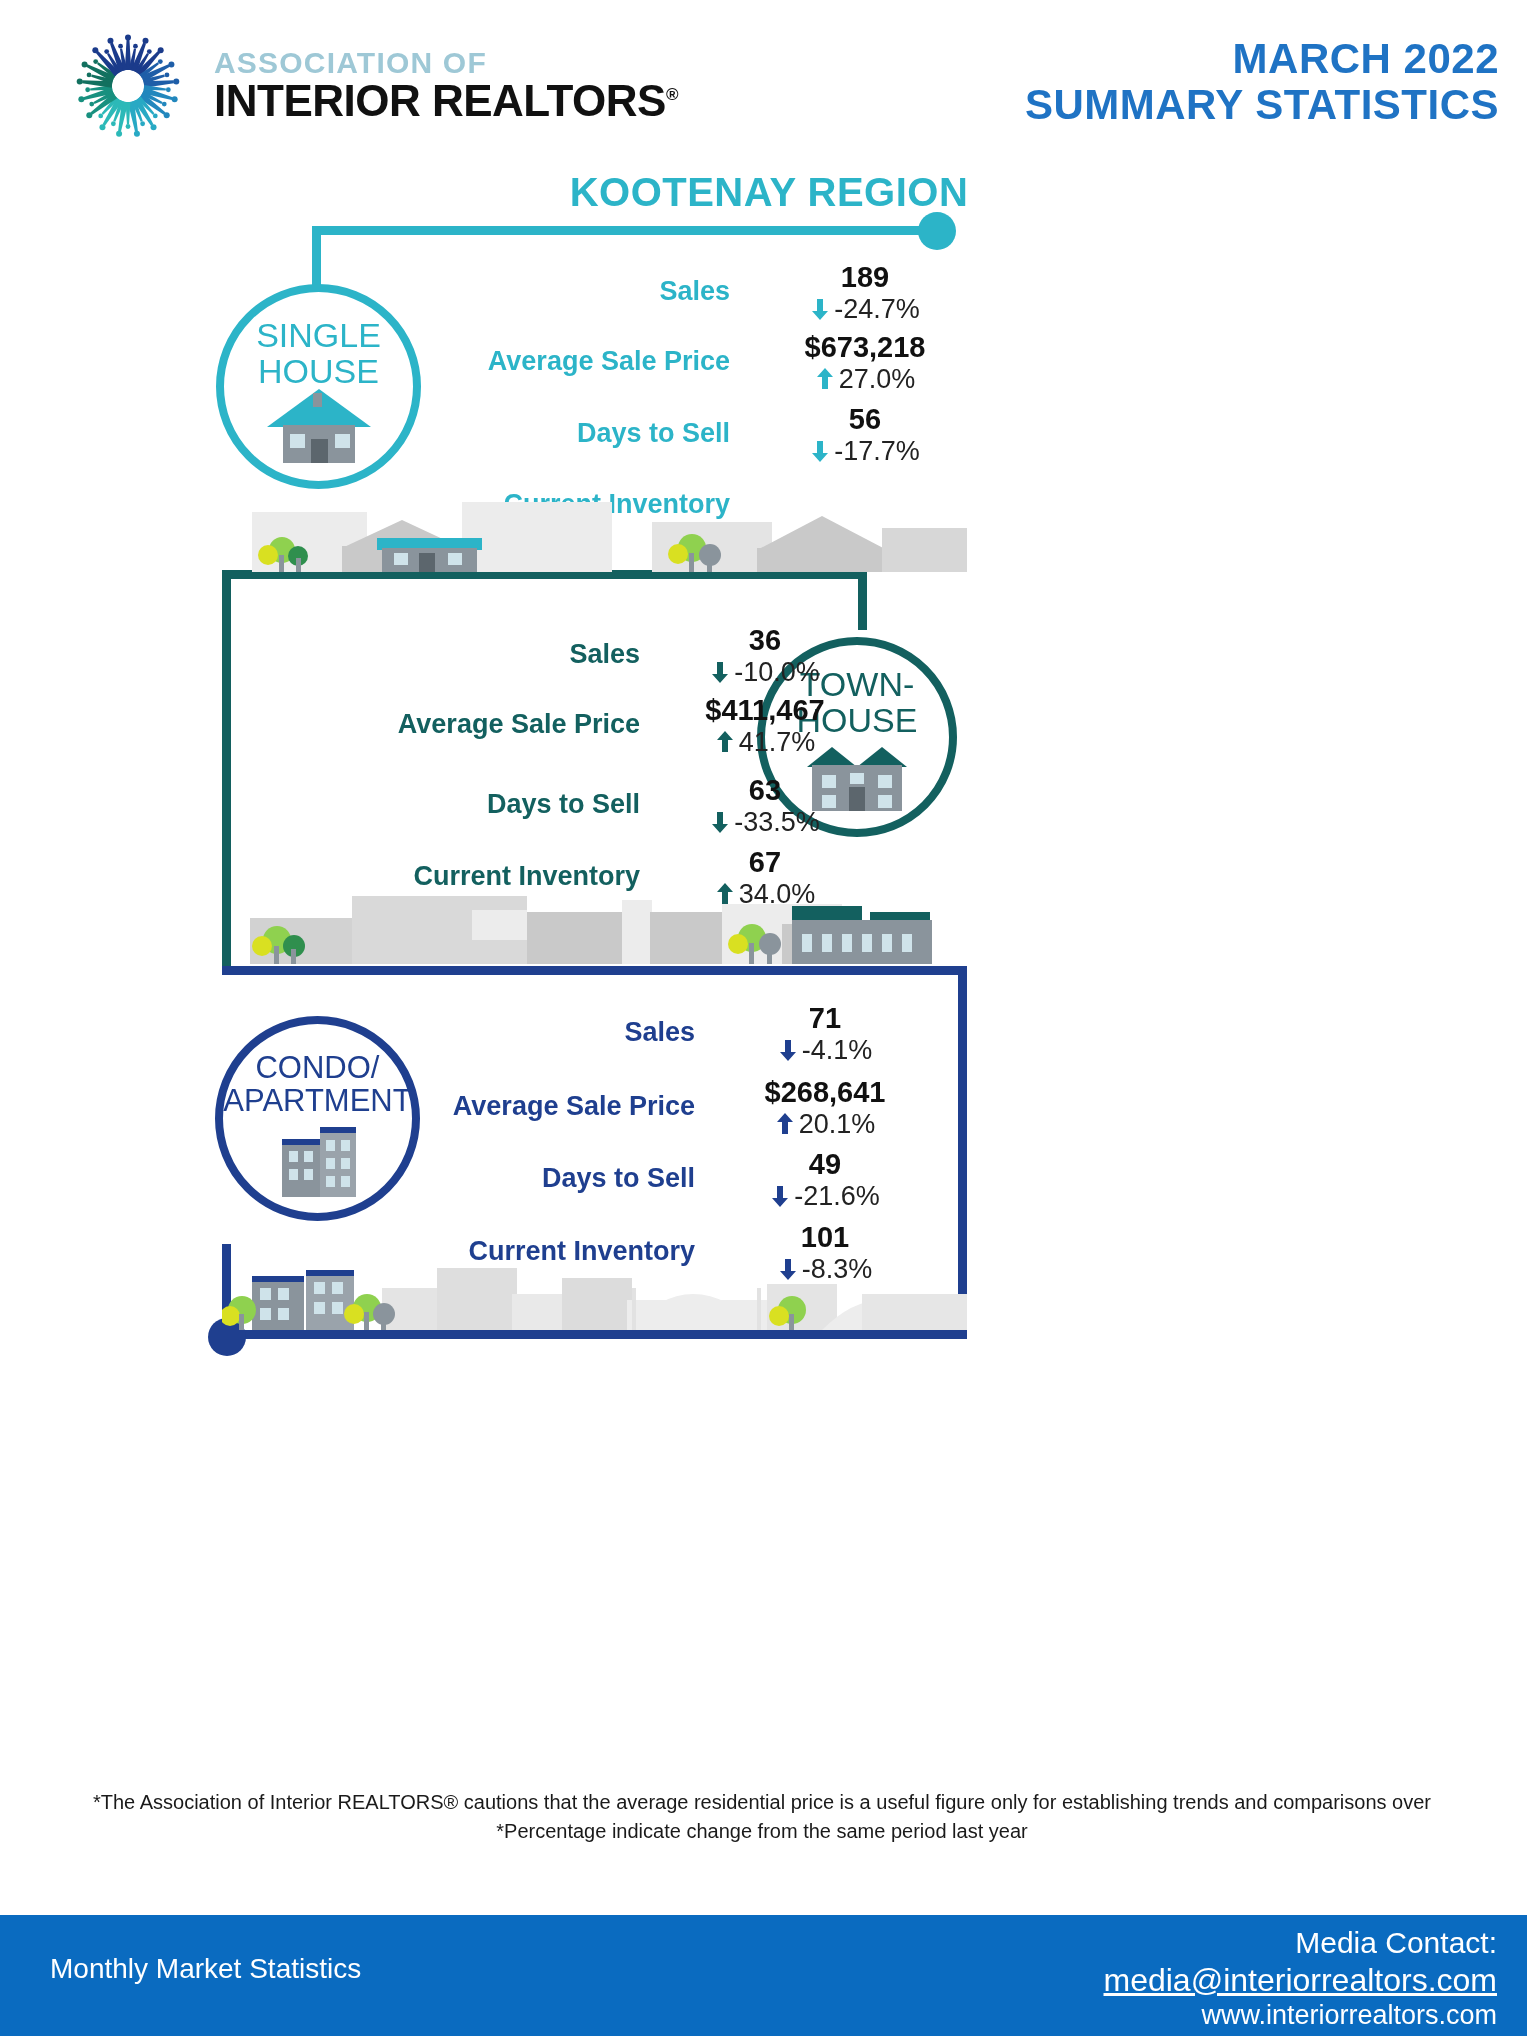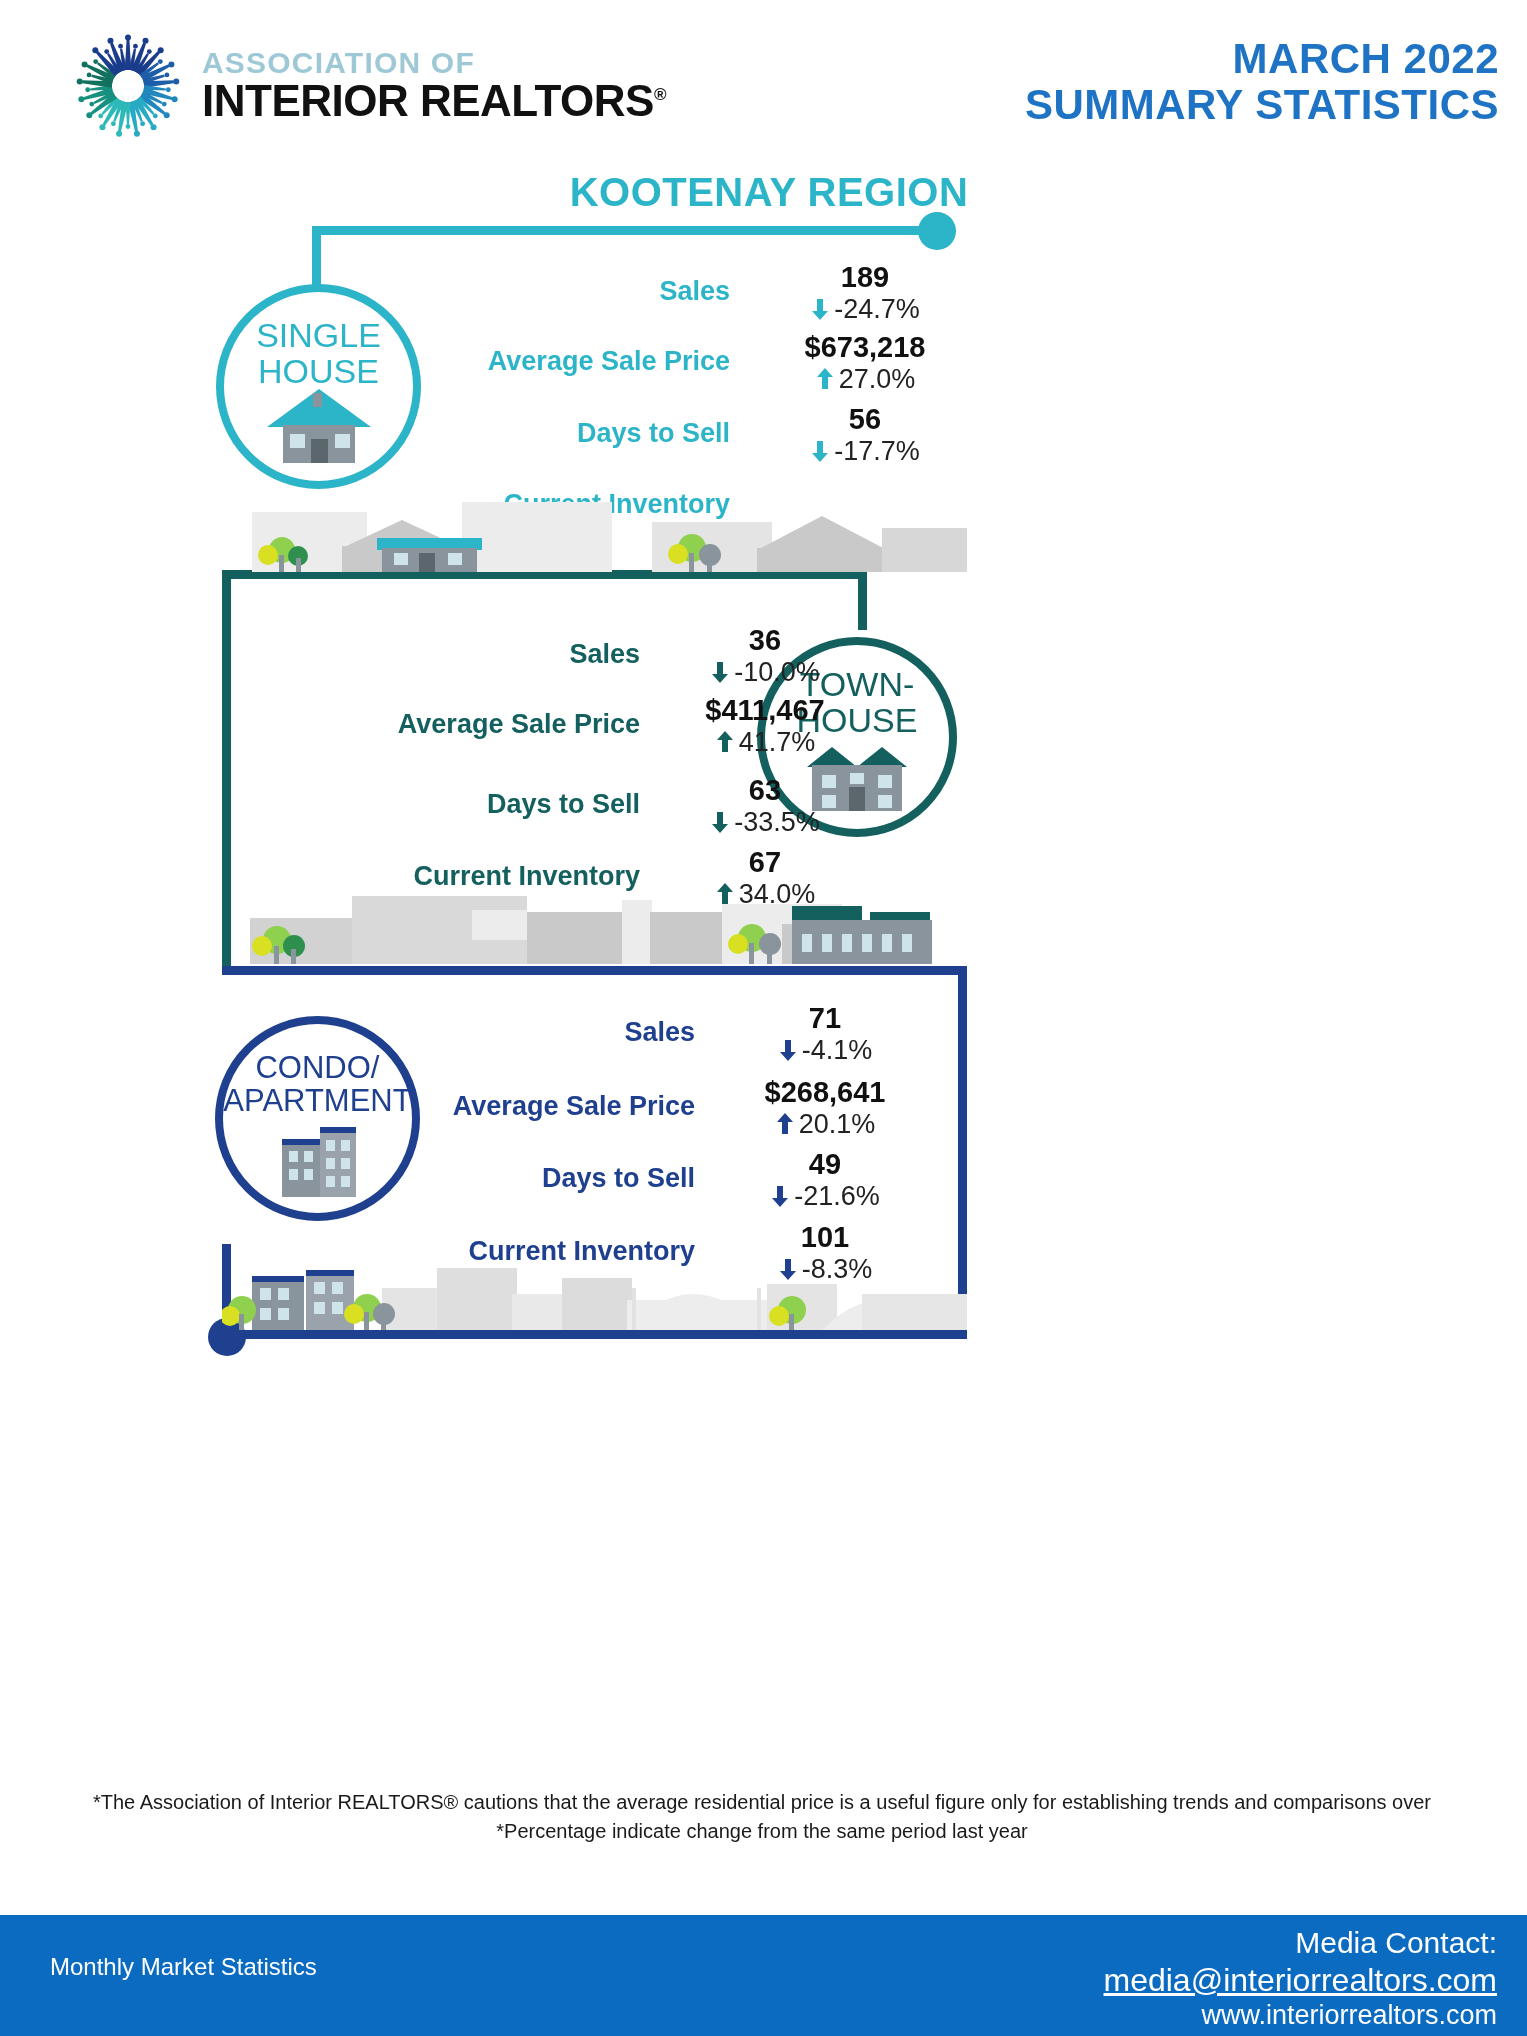--- a/index.html
+++ b/index.html
@@ -7,21 +7,21 @@
     width: 1527px;
     height: 2036px;
     background: #ffffff;
     font-family: "Liberation Sans", sans-serif;
     position: relative;
     overflow: hidden;
   }
 
   
   .header { position: absolute; top: 0; left: 0; width: 1527px; height: 160px; }
-  .logo-wrap { position: absolute; left: 72px; top: 30px; display: flex; align-items: center; }
+  .logo-wrap { position: absolute; left: 72px; top: 30px; display: flex; align-items: center; gap: 12px; }
   .logo-mark { width: 112px; height: 112px; position: relative; }
   .logo-text { margin-left: 18px; }
   .logo-line1 {
     font-size: 30px; font-weight: bold; letter-spacing: 1.2px;
     color: #9ec8d6; line-height: 1;
   }
   .logo-line2 {
     font-size: 44px; font-weight: bold; letter-spacing: -0.5px;
     color: #111111; line-height: 1.05; position: relative;
   }
@@ -108,21 +108,21 @@
     position: absolute; left: 62px; top: 1788px; width: 1400px;
     text-align: center; font-size: 20px; line-height: 1.45; color: #1a1a1a;
     font-family: "Liberation Sans", sans-serif;
   }
 
   
   .footer {
     position: absolute; left: 0; top: 1915px; width: 1527px; height: 121px;
     background: #0a6bc0; color: #ffffff;
   }
-  .footer-left { position: absolute; left: 50px; top: 38px; font-size: 24px; color: #ffffff; }
+  .footer-left { position: absolute; left: 50px; top: 38px; font-size: 28px; color: #ffffff; }
   .footer-right { position: absolute; right: 30px; top: 10px; text-align: right; line-height: 1.2; }
   .footer-right .fc1 { font-size: 30px; }
   .footer-right .fc2 { font-size: 32px; text-decoration: underline; }
   .footer-right .fc3 { font-size: 27px; }
 </style>
 </head>
 <body>
 
 <div class="header">
   <div class="logo-wrap">

